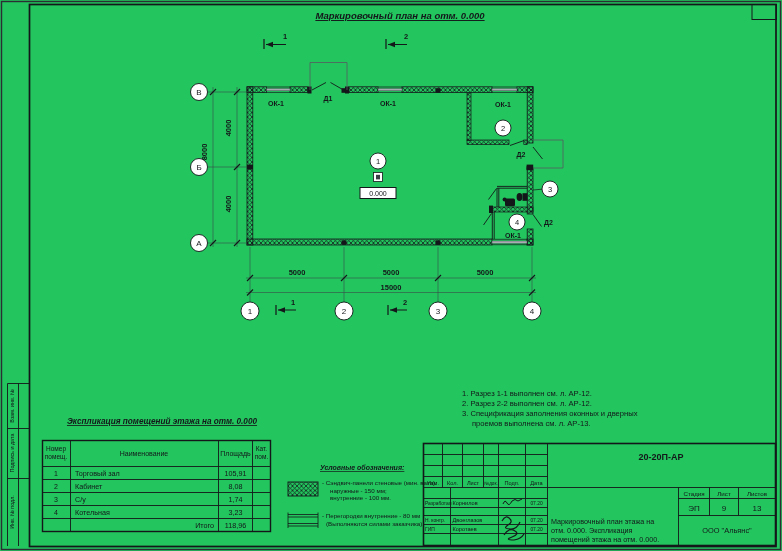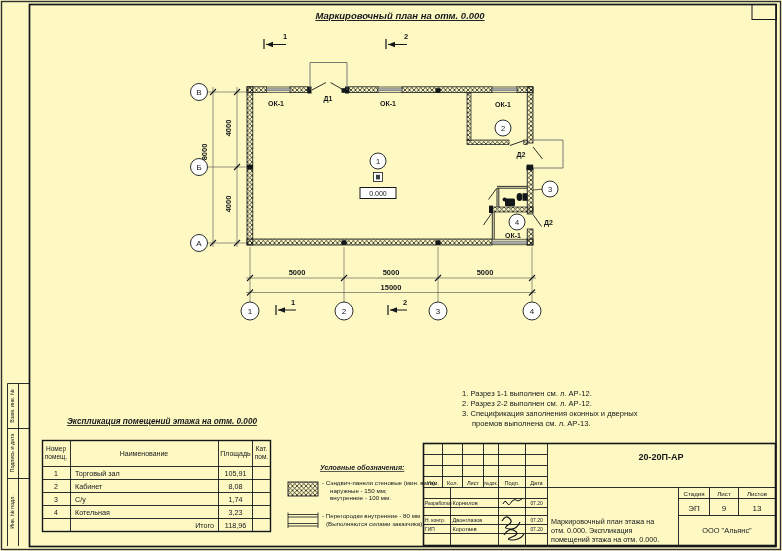--- a/index.html
+++ b/index.html
@@ -1,16 +1,16 @@
 <!DOCTYPE html>
 <html><head>
 <meta charset="utf-8">
 <style>
   html,body{margin:0;padding:0;background:#e8e8e8;}
-  #sheet{position:relative;width:782px;height:551px;background:#fef9c3;overflow:hidden;}
+  #sheet{position:relative;width:782px;height:551px;background:#22c55e;overflow:hidden;}
   svg{position:absolute;left:0;top:0;}
   .t{font-family:"Liberation Sans","DejaVu Sans",sans-serif;fill:#14171a;}
   .it{font-style:italic;}
   .b{font-weight:bold;}
   .u{text-decoration:underline;}
   .ln{stroke:#14171a;}
   .thin{stroke:#3a3f45;stroke-width:0.55;fill:none;}
   .tick{stroke:#14171a;stroke-width:1.1;}
   .leaf{stroke:#14171a;stroke-width:0.9;fill:none;}
   .aux{stroke:#555a60;stroke-width:0.8;fill:none;}

